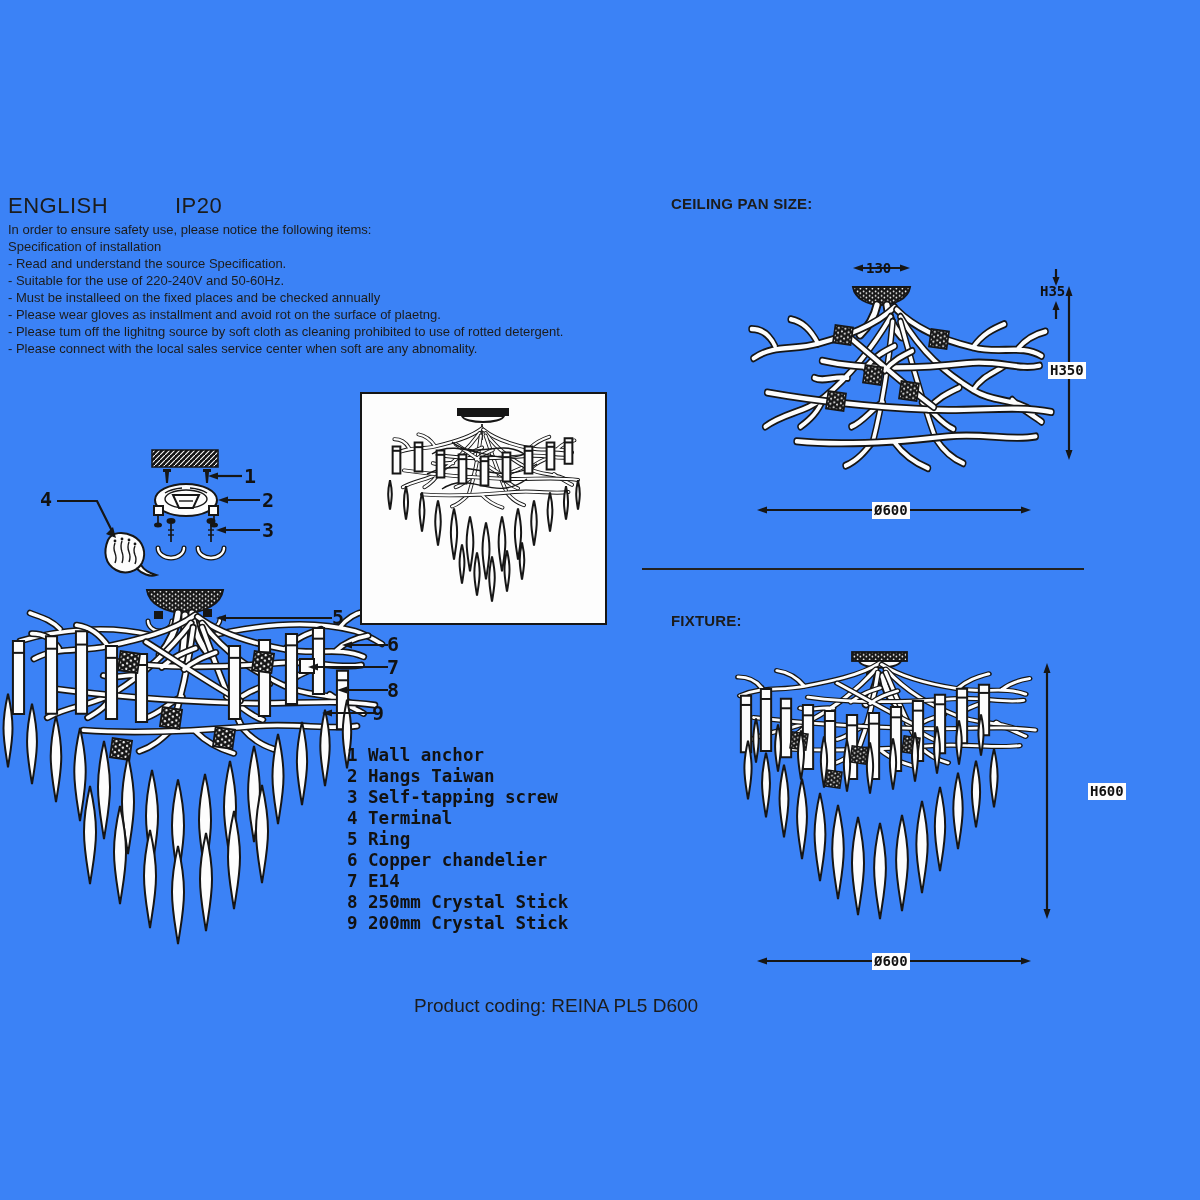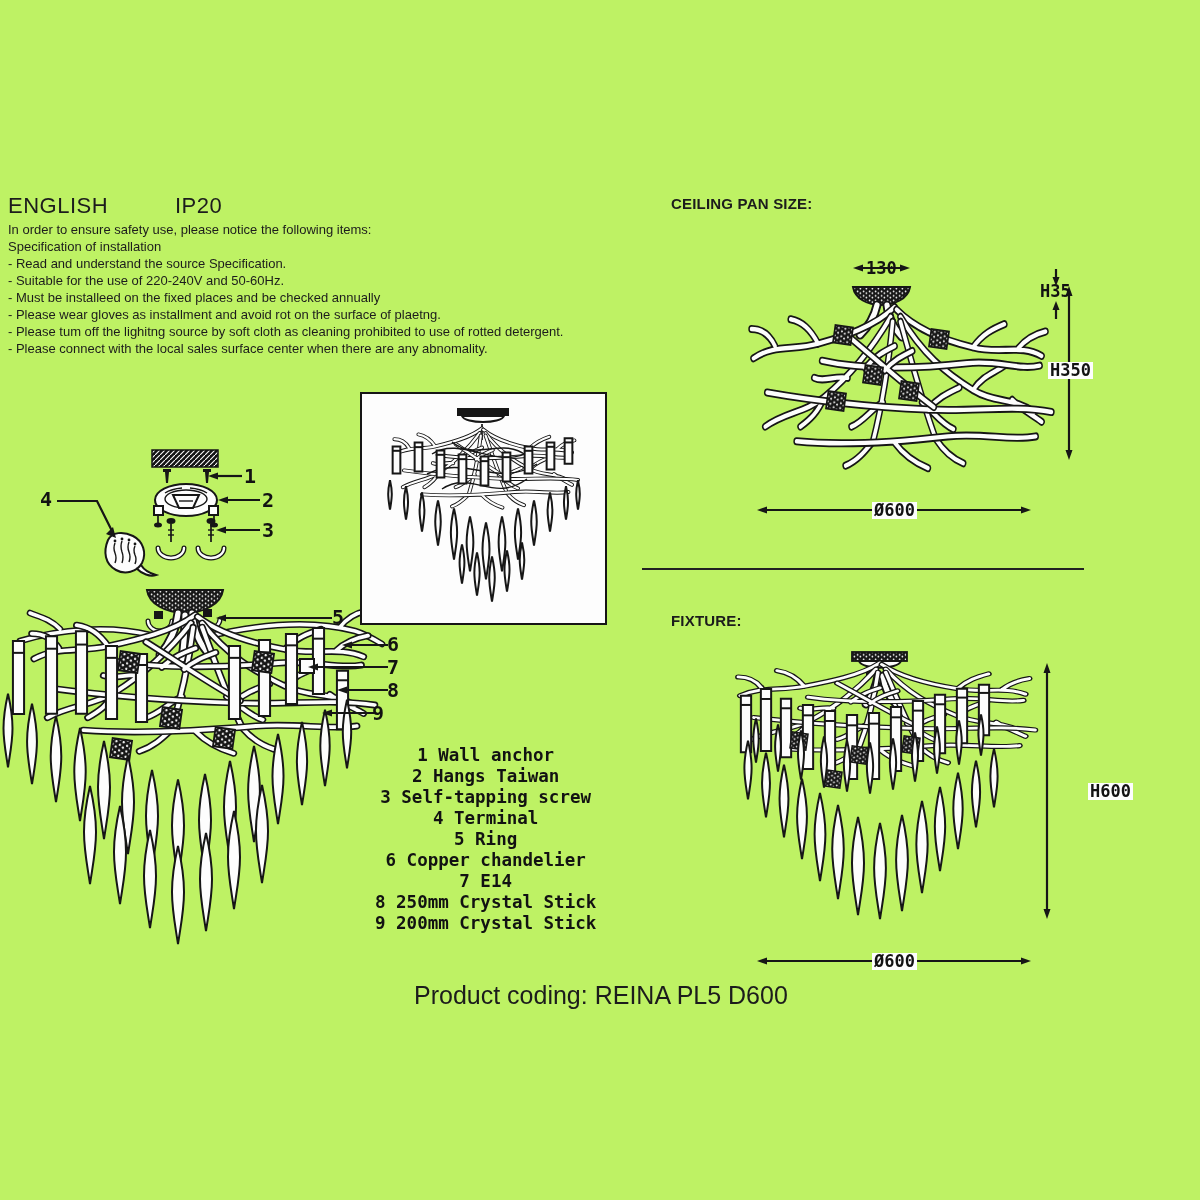--- a/index.html
+++ b/index.html
@@ -1,29 +1,29 @@
 <!DOCTYPE html>
 <html><head>
 <meta charset="utf-8">
 <style>
   html,body{margin:0;padding:0;background:#e8e8e8;}
-  .page{position:relative;width:1200px;height:1200px;background:#bef264;overflow:hidden;
+  .page{position:relative;width:1200px;height:1200px;background:#3b82f6;overflow:hidden;
         font-family:"Liberation Sans",sans-serif;color:#1c1c1c;}
   .abs{position:absolute;}
   .h1{font-size:22px;letter-spacing:.5px;}
   .spec{font-size:13px;line-height:17px;white-space:nowrap;}
   .mono{font-family:"DejaVu Sans Mono","Liberation Mono",monospace;font-weight:bold;color:#121212;}
   .callout{font-size:20px;line-height:20px;}
-  .dim{font-size:17px;line-height:17px;}
+  .dim{font-size:14px;line-height:17px;}
   .dim.onln{background:#fdfdfd;padding:0 2px;}
   .sect-title{font-size:15px;font-weight:bold;letter-spacing:.2px;}
   .parts div{font-size:17.5px;line-height:21px;white-space:pre;}
   .divider{height:2px;background:#222;}
   .inset{border:2px solid #161616;background:#fdfdfd;}
-  .product{font-size:25px;}
+  .product{font-size:19px;margin-top:14px;}
   
   .bo{fill:none;stroke:#161616;stroke-width:6.6;stroke-linecap:round;stroke-linejoin:round;}
   .bi{fill:none;stroke:#fdfdfd;stroke-width:3.6;stroke-linecap:round;stroke-linejoin:round;}
   .bo.th{stroke-width:9;} .bi.th{stroke-width:5.2;}
   .bo3{fill:none;stroke:#161616;stroke-width:5;stroke-linecap:round;}
   .bi3{fill:none;stroke:#fdfdfd;stroke-width:2.4;stroke-linecap:round;}
   .ln{stroke:#161616;stroke-width:1.7;fill:none;}
   .lead{stroke:#161616;stroke-width:2.2;fill:none;}
   .ah{fill:#161616;stroke:none;}
   .outl{fill:#fdfdfd;stroke:#161616;stroke-width:2;}
@@ -85,21 +85,21 @@
   <div class="abs h1" style="left:175px;top:193px;text-align:right;">IP20</div>
 
   <div class="abs spec" style="left:8px;top:221px;">
     <div>In order to ensure safety use, please notice the following items:</div>
     <div>Specification of installation</div>
     <div>- Read and understand the source Specification.</div>
     <div>- Suitable for the use of 220-240V and 50-60Hz.</div>
     <div>- Must be installeed on the fixed places and be checked annually</div>
     <div>- Please wear gloves as installment and avoid rot on the surface of plaetng.</div>
     <div>- Please tum off the lighitng source by soft cloth as cleaning prohibited to use of rotted detergent.</div>
-    <div>- Please connect with the local sales surface center when there are any abnomality.</div>
+    <div>- Please connect with the local sales service center when soft are any abnomality.</div>
   </div>
 
   <svg class="abs" style="left:30px;top:440px;" width="300" height="140" viewBox="0 0 300 140">
     <rect x="122" y="10" width="66" height="17" fill="url(#barhatch)" stroke="#161616" stroke-width="1.5"></rect>
     <path class="ah" d="M133,29 h8 v3 h-2 l-1,11 h-2 l-1,-11 h-2 z"></path>
     <path class="ah" d="M173,29 h8 v3 h-2 l-1,11 h-2 l-1,-11 h-2 z"></path>
 
     <g>
       <ellipse cx="156" cy="60" rx="31" ry="16" class="outl" stroke-width="3"></ellipse>
       <ellipse cx="156" cy="59" rx="21" ry="9" class="thin"></ellipse>
@@ -260,21 +260,21 @@
       <use href="#drop" x="198" y="92" width="12" height="34"></use>
       <use href="#drop" x="210" y="86" width="12" height="30"></use>
       <use href="#drop" x="94" y="150" width="12" height="40"></use>
       <use href="#drop" x="109" y="158" width="12" height="44"></use>
       <use href="#drop" x="124" y="162" width="12" height="46"></use>
       <use href="#drop" x="139" y="156" width="12" height="42"></use>
       <use href="#drop" x="154" y="148" width="12" height="38"></use>
     </svg>
   </div>
 
-  <div class="abs mono parts" style="left:375px;top:745px;text-align:center;">
+  <div class="abs mono parts" style="left:347px;top:745px;">
     <div>1 Wall anchor</div>
     <div>2 Hangs Taiwan</div>
     <div>3 Self-tapping screw</div>
     <div>4 Terminal</div>
     <div>5 Ring</div>
     <div>6 Copper chandelier</div>
     <div>7 E14</div>
     <div>8 250mm Crystal Stick</div>
     <div>9 200mm Crystal Stick</div>
   </div>

